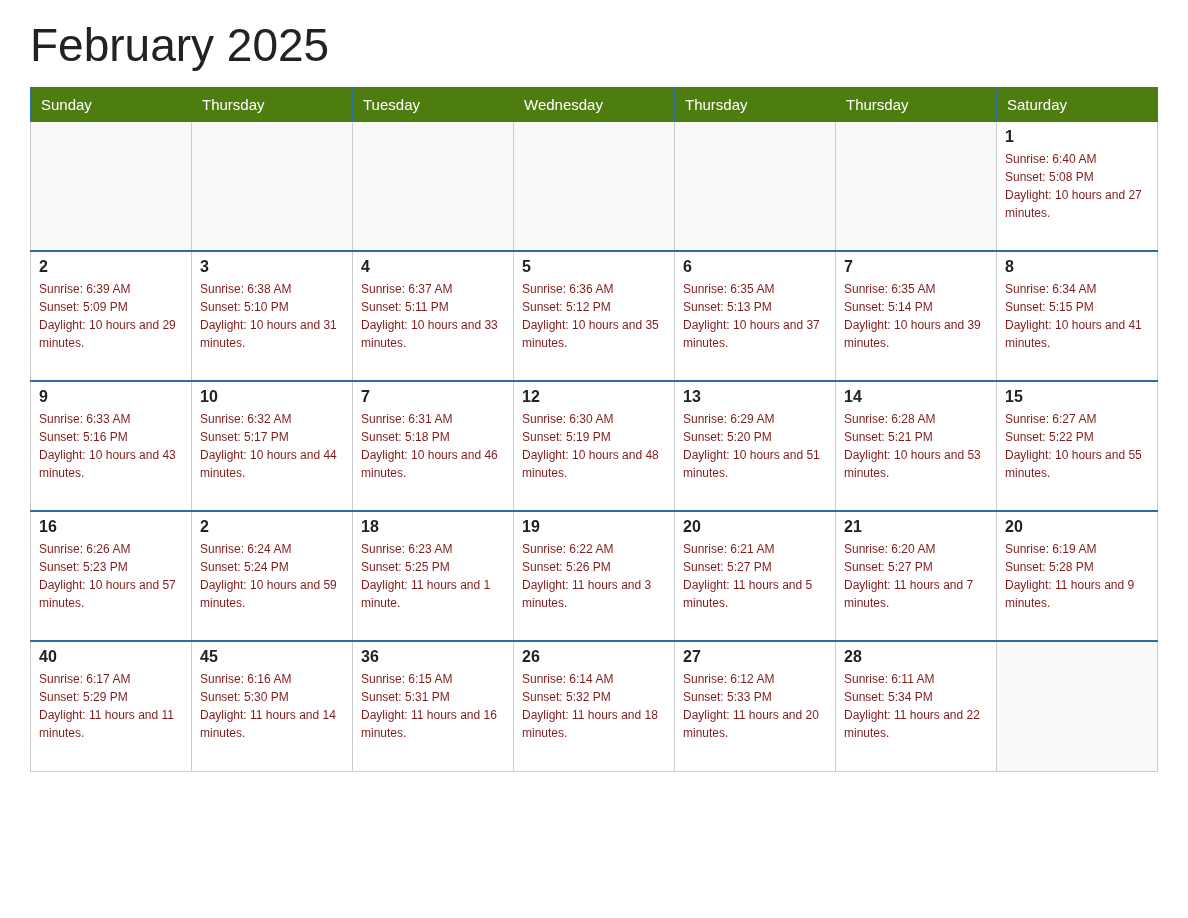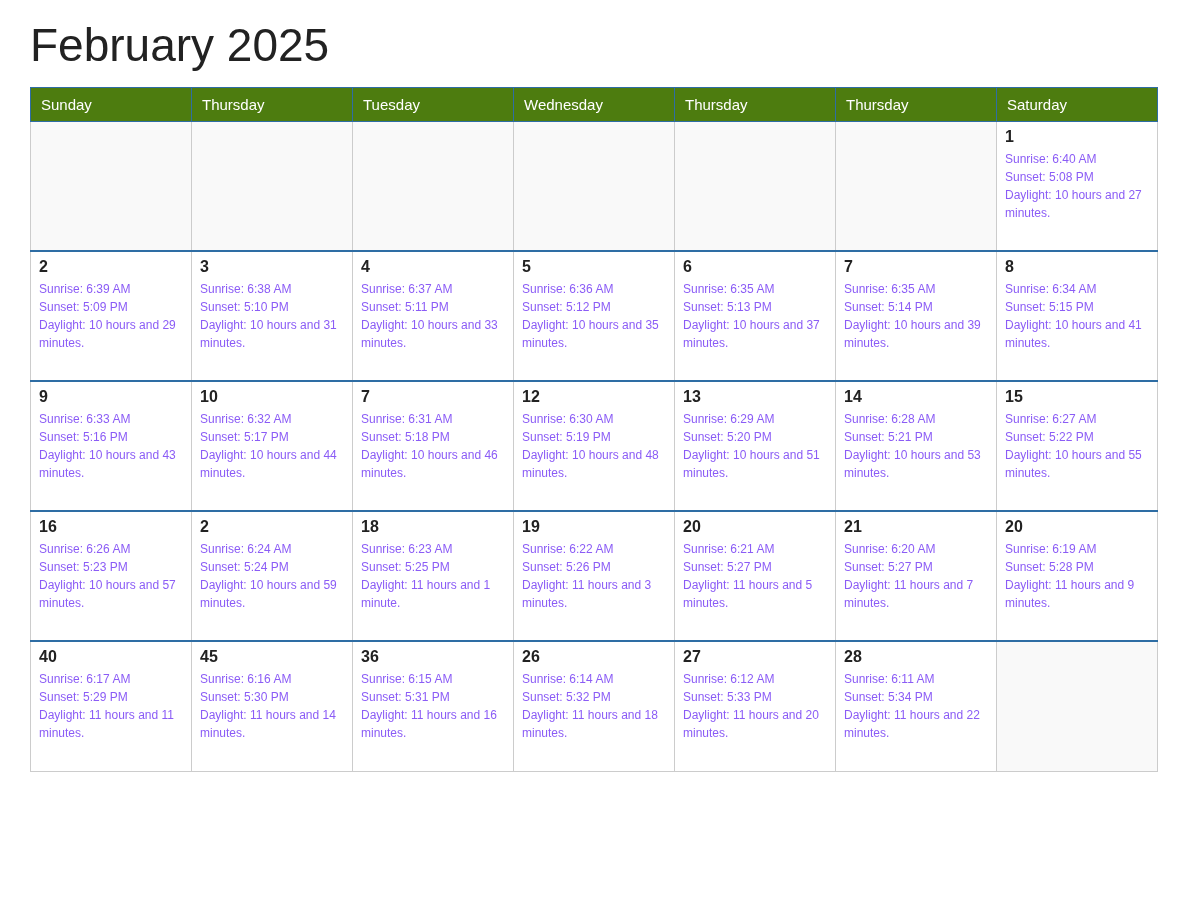--- a/index.html
+++ b/index.html
@@ -64,21 +64,21 @@
     }
     .calendar-table tbody tr td .day-num {
       font-size: 16px;
       font-weight: bold;
       color: #222;
       display: block;
       margin-bottom: 4px;
     }
     .calendar-table tbody tr td .day-info {
       font-size: 12px;
-      color: #8b5cf6;
+      color: #7f1d1d;
       line-height: 1.5;
     }
     .calendar-table tbody tr:not(:last-child) td {
       border-bottom: 2px solid #2e6da4;
     }
     .empty-cell {
       background: #f9f9f9;
     }
     .logo-wrapper {
       display: flex;

